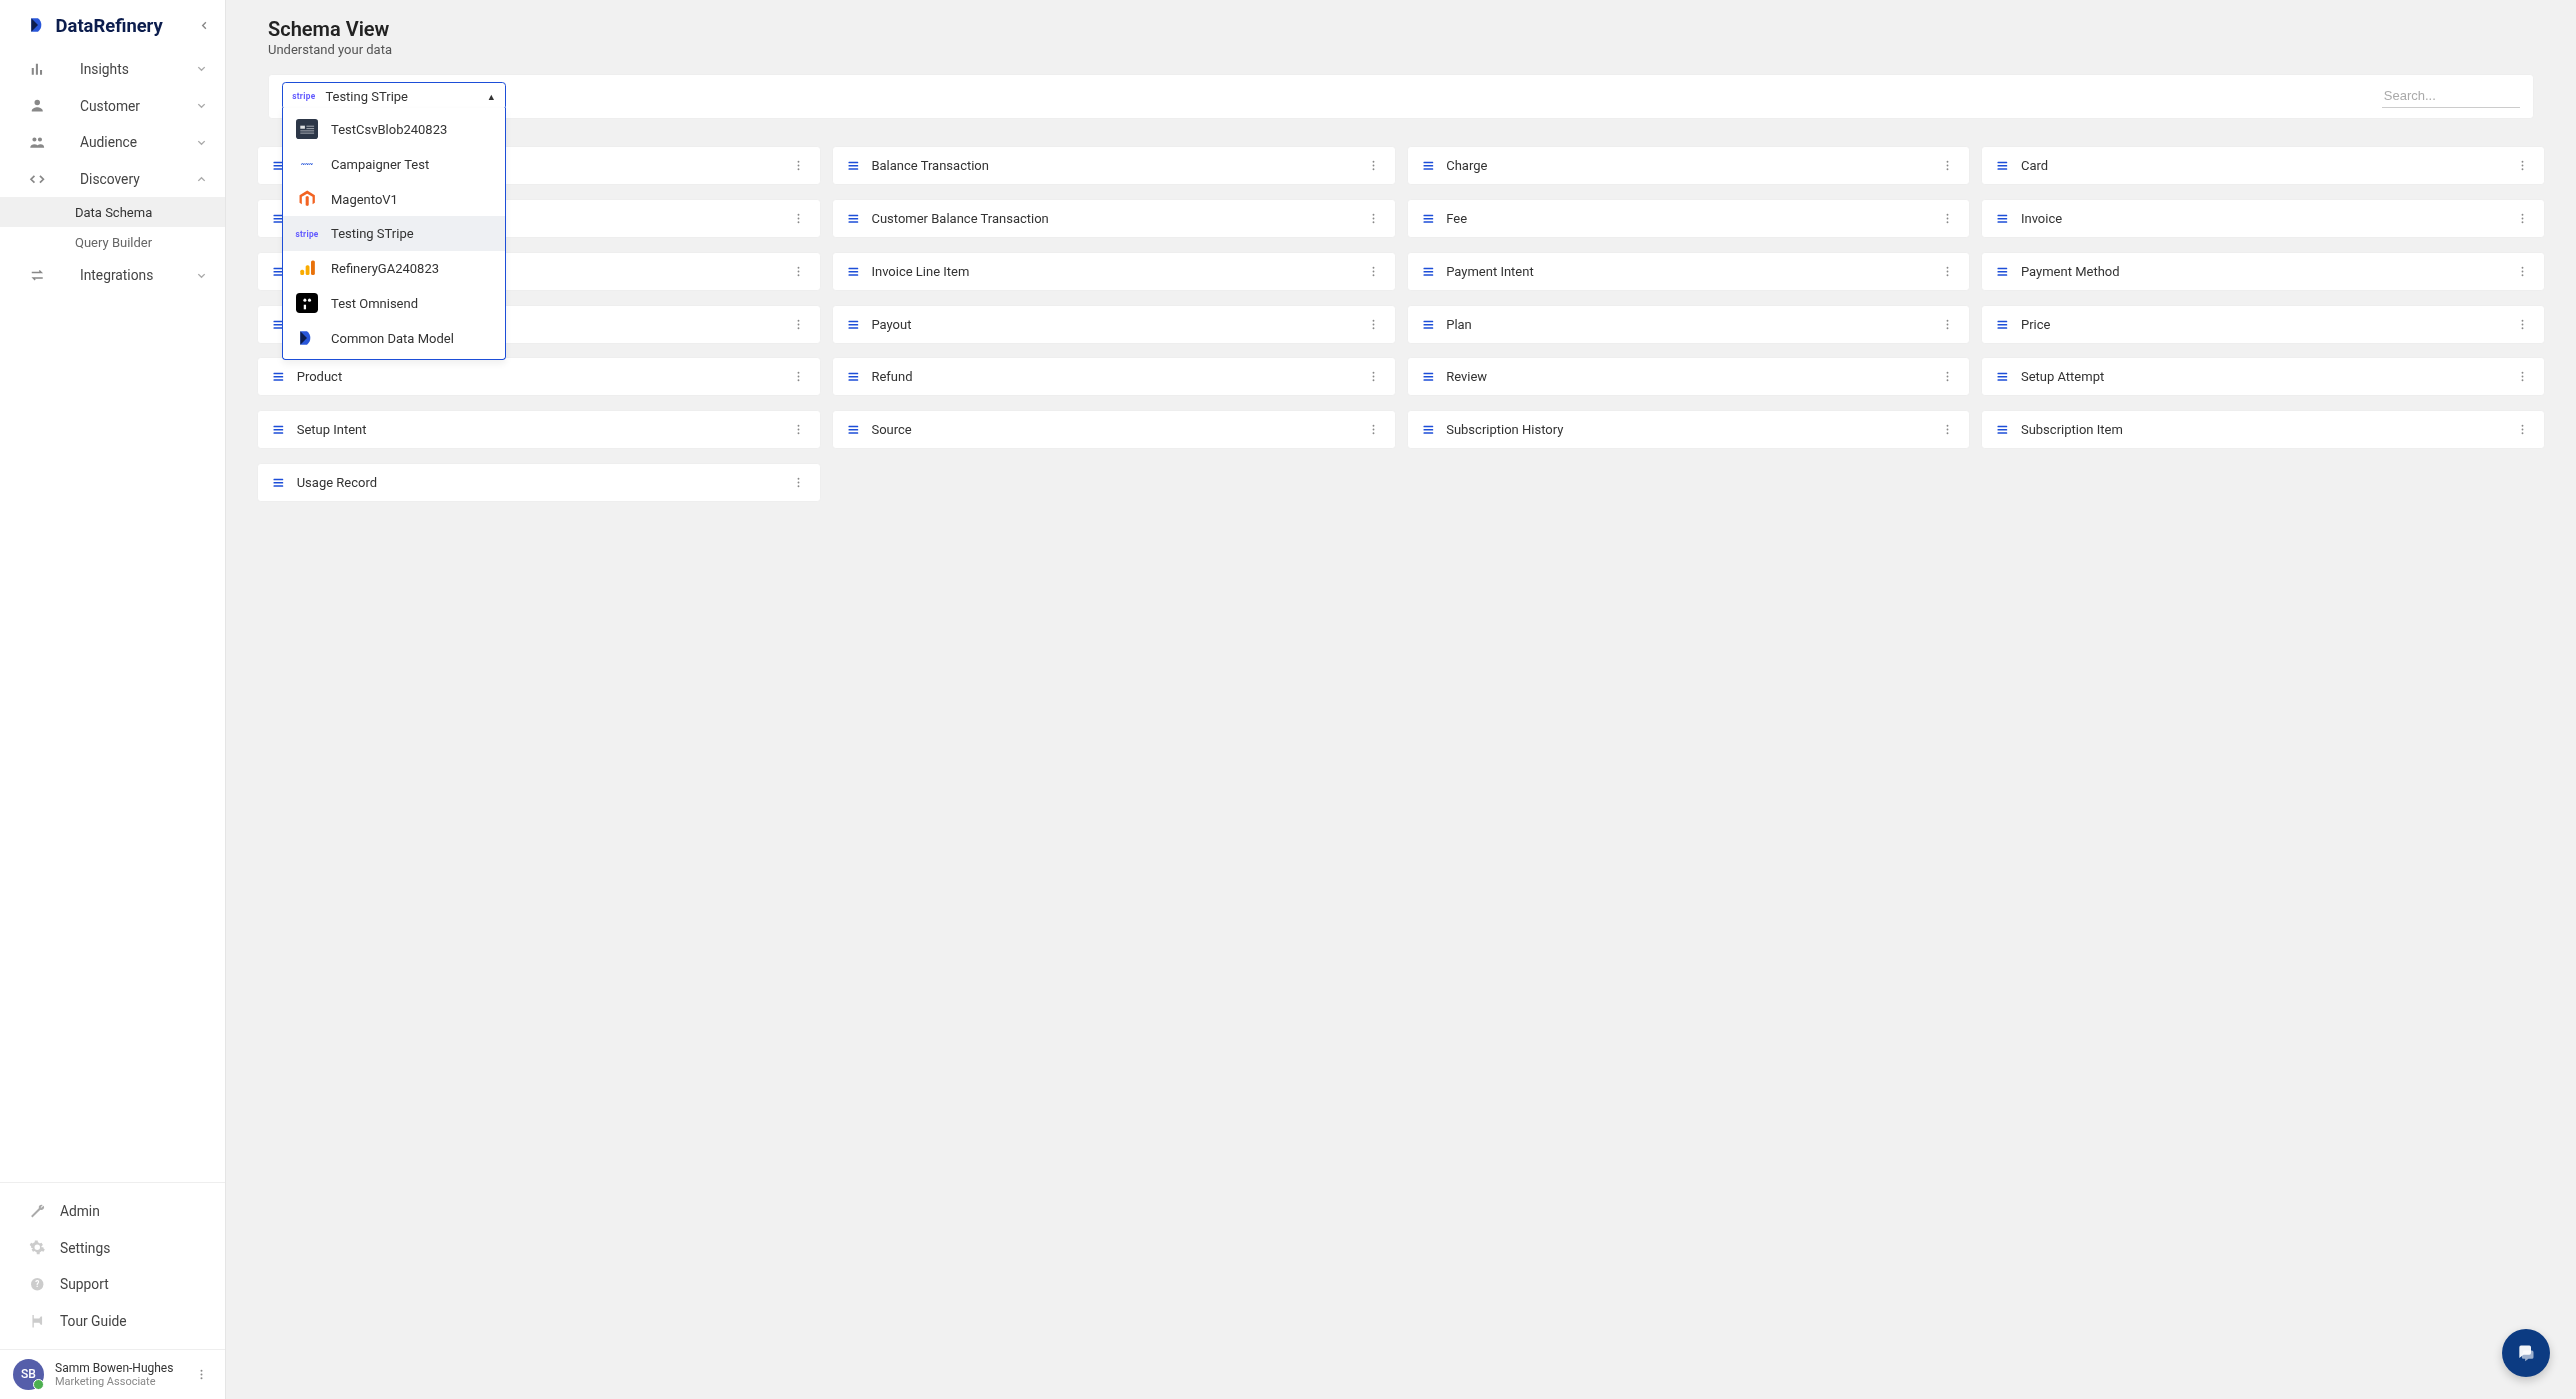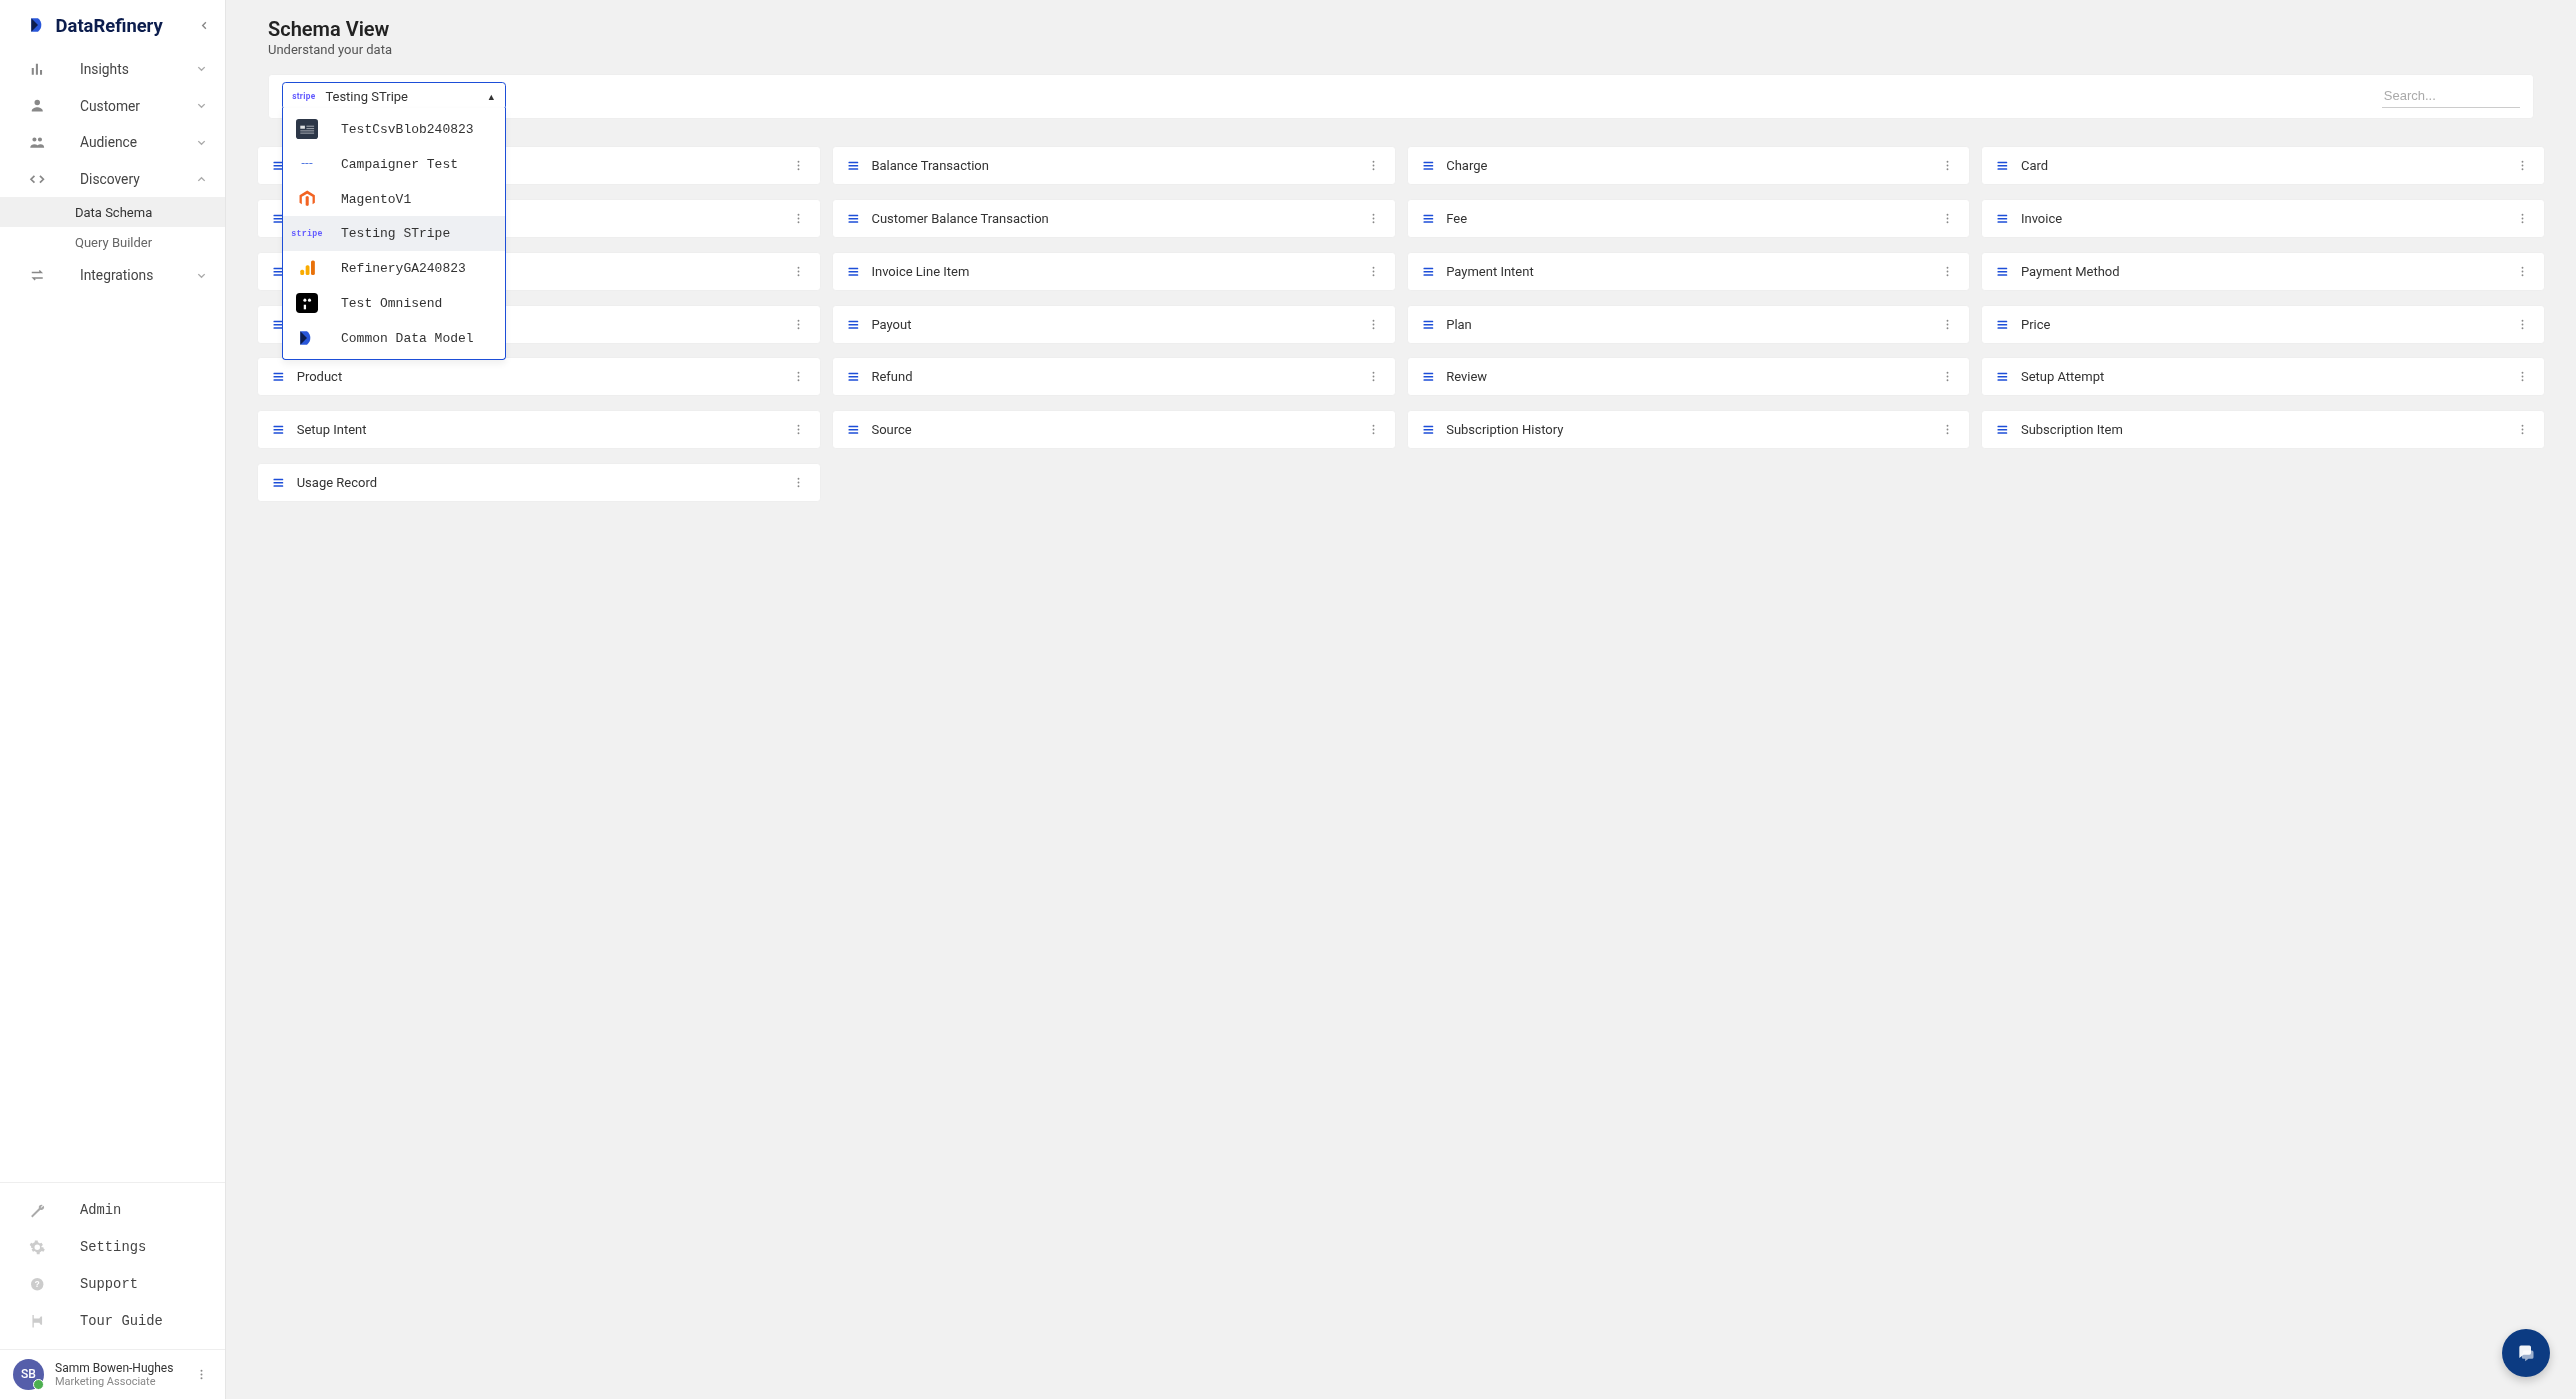--- a/index.html
+++ b/index.html
@@ -16,21 +16,21 @@
   .nav { flex: 1; overflow-y: auto; padding-top: 5.5px; }
   .nav-item { display: flex; align-items: center; padding: 9.2px 18.4px 9.2px 27.6px; gap: 34px; cursor: pointer; color: #444; font-size: 13.8px; }
   .nav-icon { width: 18.4px; height: 18.4px; display: flex; align-items: center; justify-content: center; color: #888; }
   .nav-label { flex: 1; }
   .nav-chevron { color: #aaa; font-size: 11px; }
   .nav-sub { padding-left: 75px; font-size: 13px; color: #666; display: block; padding-top: 7.4px; padding-bottom: 7.4px; cursor: pointer;}
   .nav-sub.active { background: #f0f0f0; color: #333; }
 
   .sidebar-divider { border-top: 0.9px solid #eee; }
   .sidebar-bottom { padding: 9.2px 0; }
-  .bottom-item { display: flex; align-items: center; padding: 9.2px 18.4px 9.2px 27.6px; gap: 34px; cursor: pointer; color: #444; font-size: 13.8px; font-family: Liberation Mono, monospace; }
+  .bottom-item { display: flex; align-items: center; padding: 9.2px 18.4px 9.2px 27.6px; gap: 14px; cursor: pointer; color: #444; font-size: 13.8px; }
   .bottom-icon { width: 18.4px; height: 18.4px; display: flex; align-items: center; justify-content: center; color: #aaa; }
 
   .user-row { border-top: 0.9px solid #eee; display: flex; align-items: center; padding: 9.2px 13px; gap: 11px; }
   .avatar { width: 31px; height: 31px; border-radius: 50%; background: #555eaa; color: #fff; display: flex; align-items: center; justify-content: center; font-size: 12px; font-weight: 500; position: relative; }
   .avatar::after { content: ""; position: absolute; bottom: 0; right: 0; width: 9.2px; height: 9.2px; background: #4caf50; border: 1.8px solid #fff; border-radius: 50%; }
   .user-info { flex: 1; line-height: 1.2; }
   .user-name { font-size: 12px; color: #333; }
   .user-role { font-size: 11px; color: #888; }
   .user-menu-btn { color: #888; cursor: pointer; padding: 3.7px; }
 
@@ -43,21 +43,21 @@
   .toolbar { margin: 5.5px 42px 9.2px; background: #fff; border: 0.9px solid #eee; border-radius: 3.7px; padding: 7.4px 13px; display: flex; align-items: center; position: relative; z-index: 20; }
   .combo-wrapper { position: relative; text-align: center; }
   .combo { width: 224px; border: 1.8px solid #1d4ed8; border-radius: 3.7px; background: #fff; display: flex; align-items: center; padding: 5.5px 9.2px; gap: 9.2px; cursor: pointer; font-size: 13px;}
   .combo .caret { margin-left: auto; font-size: 9.2px; color: #333; }
   .combo-icon { width: 24px; height: 13px; display:flex; align-items:center; }
   .stripe-word { font-size: 8.3px; font-weight: 700; color: #635bff; letter-spacing: 0.3px;}
   .search { margin-left: auto; border: none; border-bottom: 0.9px solid #ccc; font-size: 13px; padding: 3.7px 1.8px; width: 138px; outline: none; background: transparent; }
   .search::placeholder { color: #aaa; }
 
   .dropdown { position: absolute; top: 100%; left: 0; width: 224px; background: #fff; border-left: 1.8px solid #1d4ed8; border-right: 1.8px solid #1d4ed8; border-bottom: 1.8px solid #1d4ed8; border-bottom-left-radius: 3.7px; border-bottom-right-radius: 3.7px; box-shadow: 0 3.7px 7.4px rgba(0,0,0,0.06); padding: 3.7px 0; margin-top: -1.8px; z-index: 30; }
-  .dropdown-item { display: flex; align-items: center; gap: 23px; padding: 7.4px 13px; font-size: 13px; cursor: pointer; font-family: Liberation Mono, monospace; }
+  .dropdown-item { display: flex; align-items: center; gap: 13px; padding: 7.4px 13px; font-size: 13px; cursor: pointer; }
   .dropdown-item.selected { background: #eef0f3; }
   .dd-icon { width: 22px; height: 20px; display: flex; align-items: center; justify-content: center; border-radius: 2.8px; font-size: 10px; font-weight: 700; }
   .dd-csv { background: #2d3748; color:#fff; }
   .dd-camp { color:#1d4ed8; font-size: 6.4px; }
   .dd-magento { color:#f26322; }
   .dd-ga { color:#f9ab00; }
   .dd-omni { background: #000; color: #fff; border-radius: 3.7px; }
   .dd-refinery { color:#1d4ed8; }
 
   

